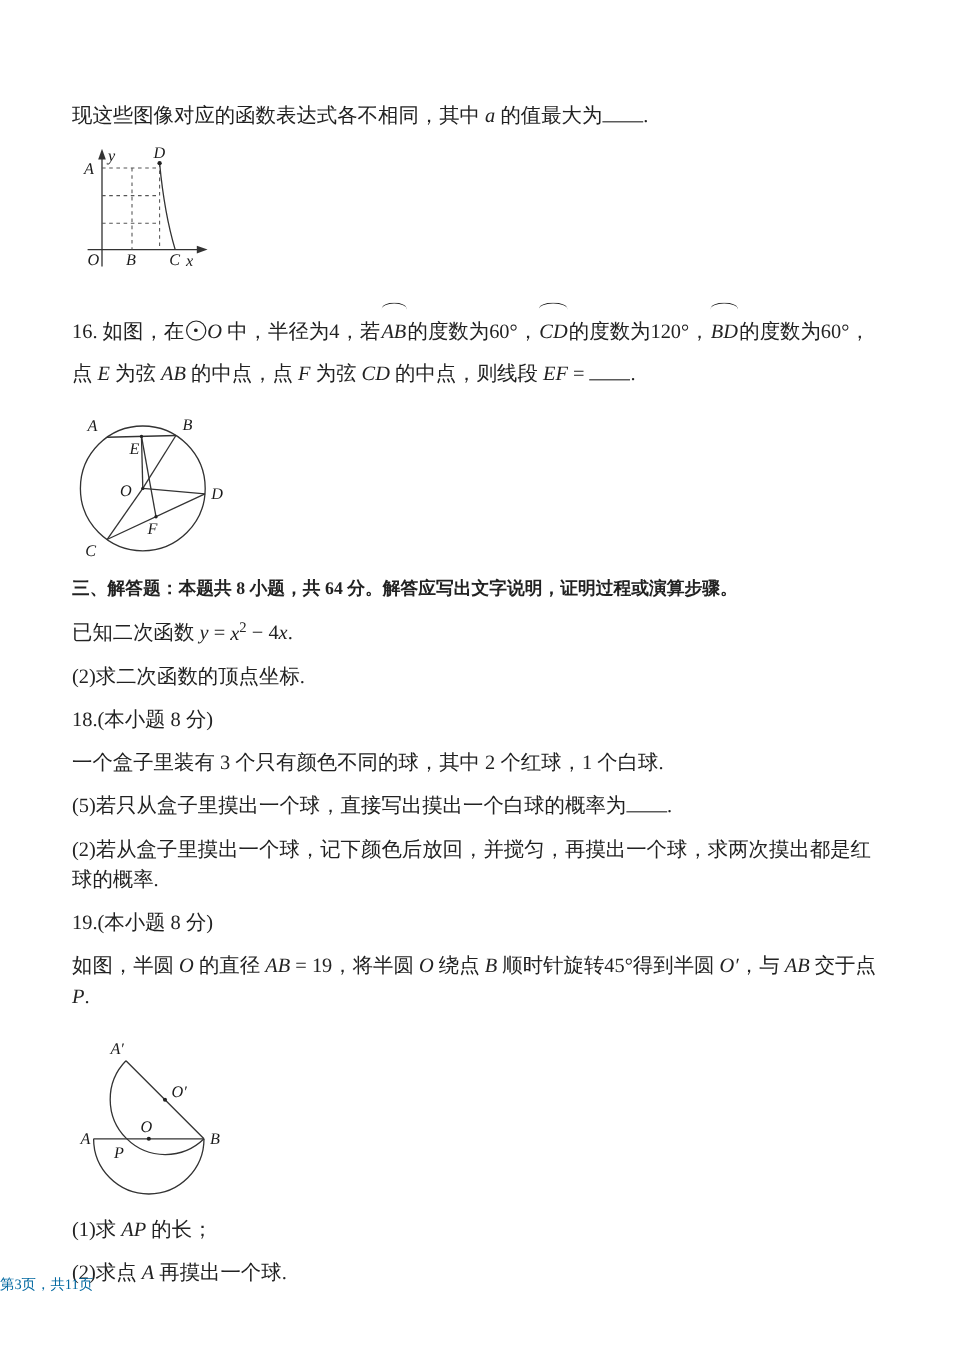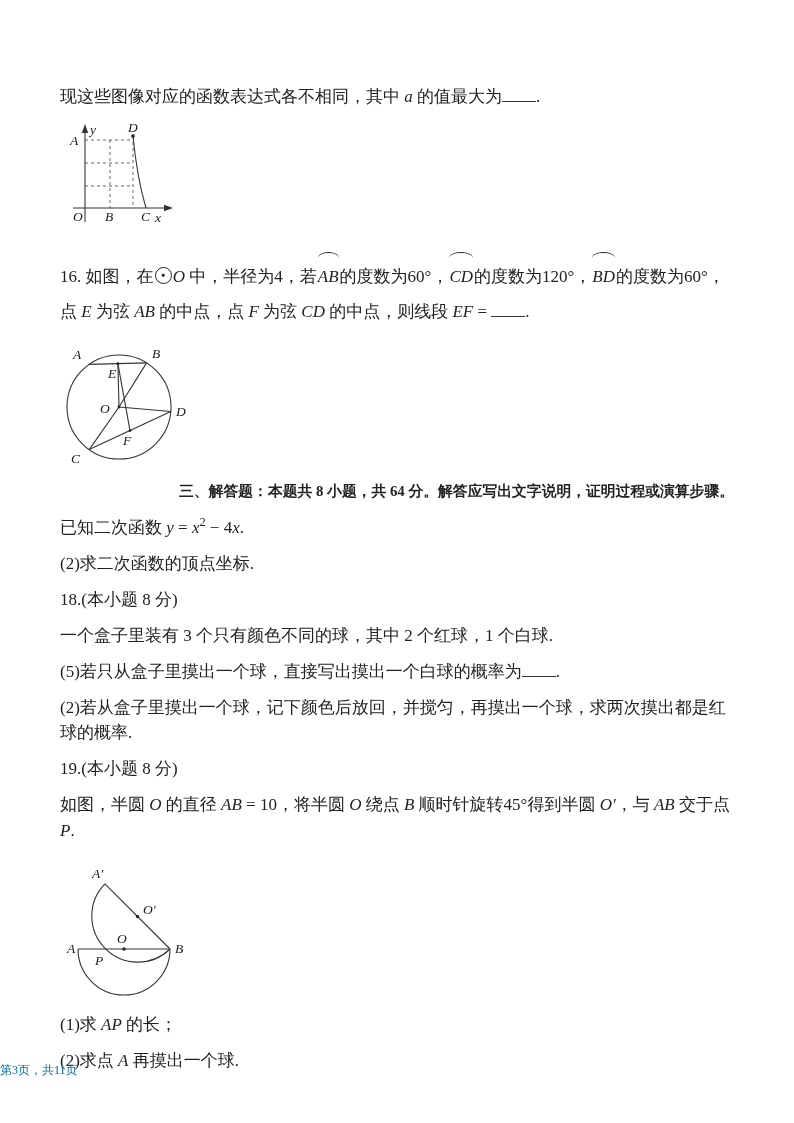--- a/index.html
+++ b/index.html
@@ -4,21 +4,21 @@
 <style>
   html,body{margin:0;padding:0;}
   body{
     width:794px;height:1123px;position:relative;overflow:hidden;
     background:#ffffff;color:#222;
     font-family:"Liberation Serif","DejaVu Serif",serif;
   }
   .sheet{position:absolute;inset:0;padding:84px 60px 0;box-sizing:border-box;}
   .para{margin:0 0 10.5px;font-size:17px;line-height:1.5;}
   .q16{line-height:2.05;margin-bottom:4px;margin-top:28px;}
-  .section-title{margin:6px 0 11px;font-size:14.8px;line-height:1.5;font-weight:700;text-align:right;}
+  .section-title{margin:6px 0 11px;font-size:14.8px;line-height:1.5;font-weight:700;}
   .m{font-style:italic;font-family:"Liberation Serif","DejaVu Serif",serif;}
   .m sup{font-style:normal;font-size:0.72em;}
   .arc{position:relative;display:inline-block;font-style:italic;padding:0 1px;}
   .arc::before{content:"";position:absolute;left:4%;right:4%;top:-0.5em;height:0.62em;
     border-top:1.4px solid #222;border-radius:50% 50% 0 0;}
   .odot{display:inline-block;width:0.9em;height:0.9em;border:1px solid #222;border-radius:50%;
     position:relative;vertical-align:-0.12em;margin:0 1px;}
   .odot::after{content:"";position:absolute;width:2.6px;height:2.6px;background:#222;border-radius:50%;
     left:50%;top:50%;transform:translate(-50%,-50%);}
   .blank{display:inline-block;width:34px;height:0.9em;border-bottom:1.2px solid #333;}
@@ -88,21 +88,21 @@
 
   <p class="para"><span>已知二次函数 </span><span class="m">y</span><span> = </span><span class="m">x<sup>2</sup></span><span> − 4</span><span class="m">x</span><span>.</span></p>
   <p class="para"><span>(2)求二次函数的顶点坐标.</span></p>
 
   <p class="para">18.(本小题 8 分)</p>
   <p class="para"><span>一个盒子里装有 3 个只有颜色不同的球，其中 2 个红球，1 个白球.</span></p>
   <p class="para"><span>(5)若只从盒子里摸出一个球，直接写出摸出一个白球的概率为</span><span class="blank"></span><span>.</span></p>
   <p class="para"><span>(2)若从盒子里摸出一个球，记下颜色后放回，并搅匀，再摸出一个球，求两次摸出都是红球的概率.</span></p>
 
   <p class="para">19.(本小题 8 分)</p>
-  <p class="para"><span>如图，半圆 </span><span class="m">O</span><span> 的直径 </span><span class="m">AB</span><span> = 10，将半圆 </span><span class="m">O</span><span> 绕点 </span><span class="m">B</span><span> 顺时针旋转45°得到半圆 </span><span class="m">O′</span><span>，与 </span><span class="m">AB</span><span> 交于点 </span><span class="m">P</span><span>.</span></p>
+  <p class="para"><span>如图，半圆 </span><span class="m">O</span><span> 的直径 </span><span class="m">AB</span><span> = 19，将半圆 </span><span class="m">O</span><span> 绕点 </span><span class="m">B</span><span> 顺时针旋转45°得到半圆 </span><span class="m">O′</span><span>，与 </span><span class="m">AB</span><span> 交于点 </span><span class="m">P</span><span>.</span></p>
 
   <svg class="fig fig3" width="145" height="150" viewBox="0 0 145 150">
     <path class="ln" d="M12,95 A46,46 0 0 0 104,95"></path>
     <path class="ln" d="M38.95,29.95 A46,46 0 0 0 104,95"></path>
     <line class="ln" x1="12" y1="95" x2="104" y2="95"></line>
     <line class="ln" x1="38.95" y1="29.95" x2="104" y2="95"></line>
     <circle cx="58" cy="95" r="1.7" fill="#222"></circle>
     <circle cx="71.5" cy="62.5" r="1.7" fill="#222"></circle>
     <text x="26" y="24">A′</text>
     <text x="77" y="60">O′</text>

